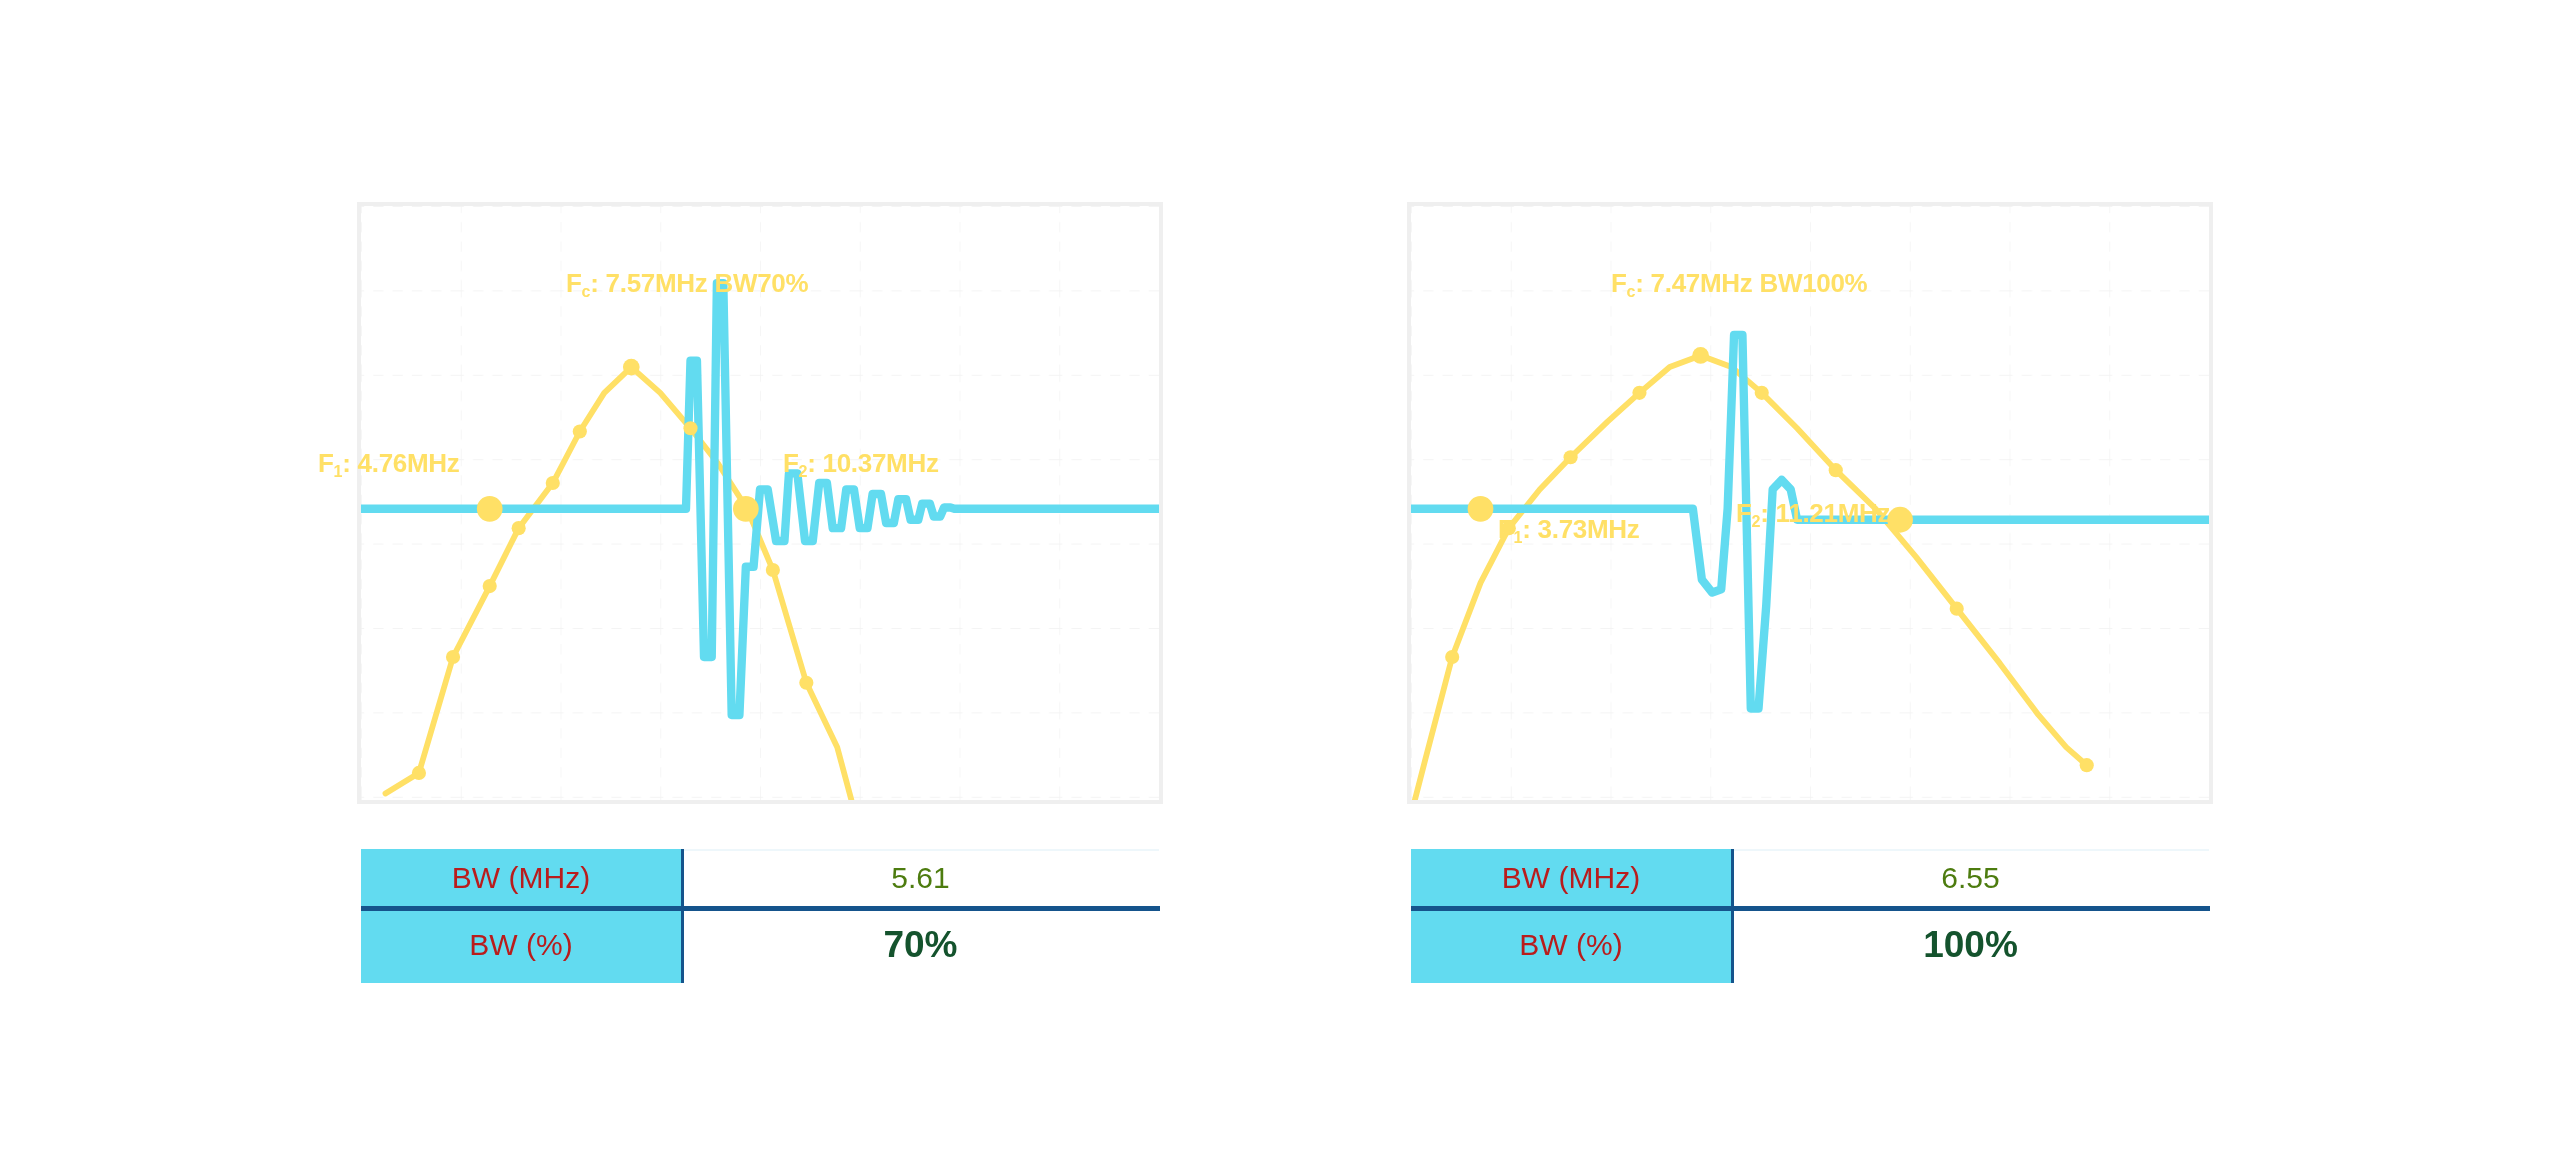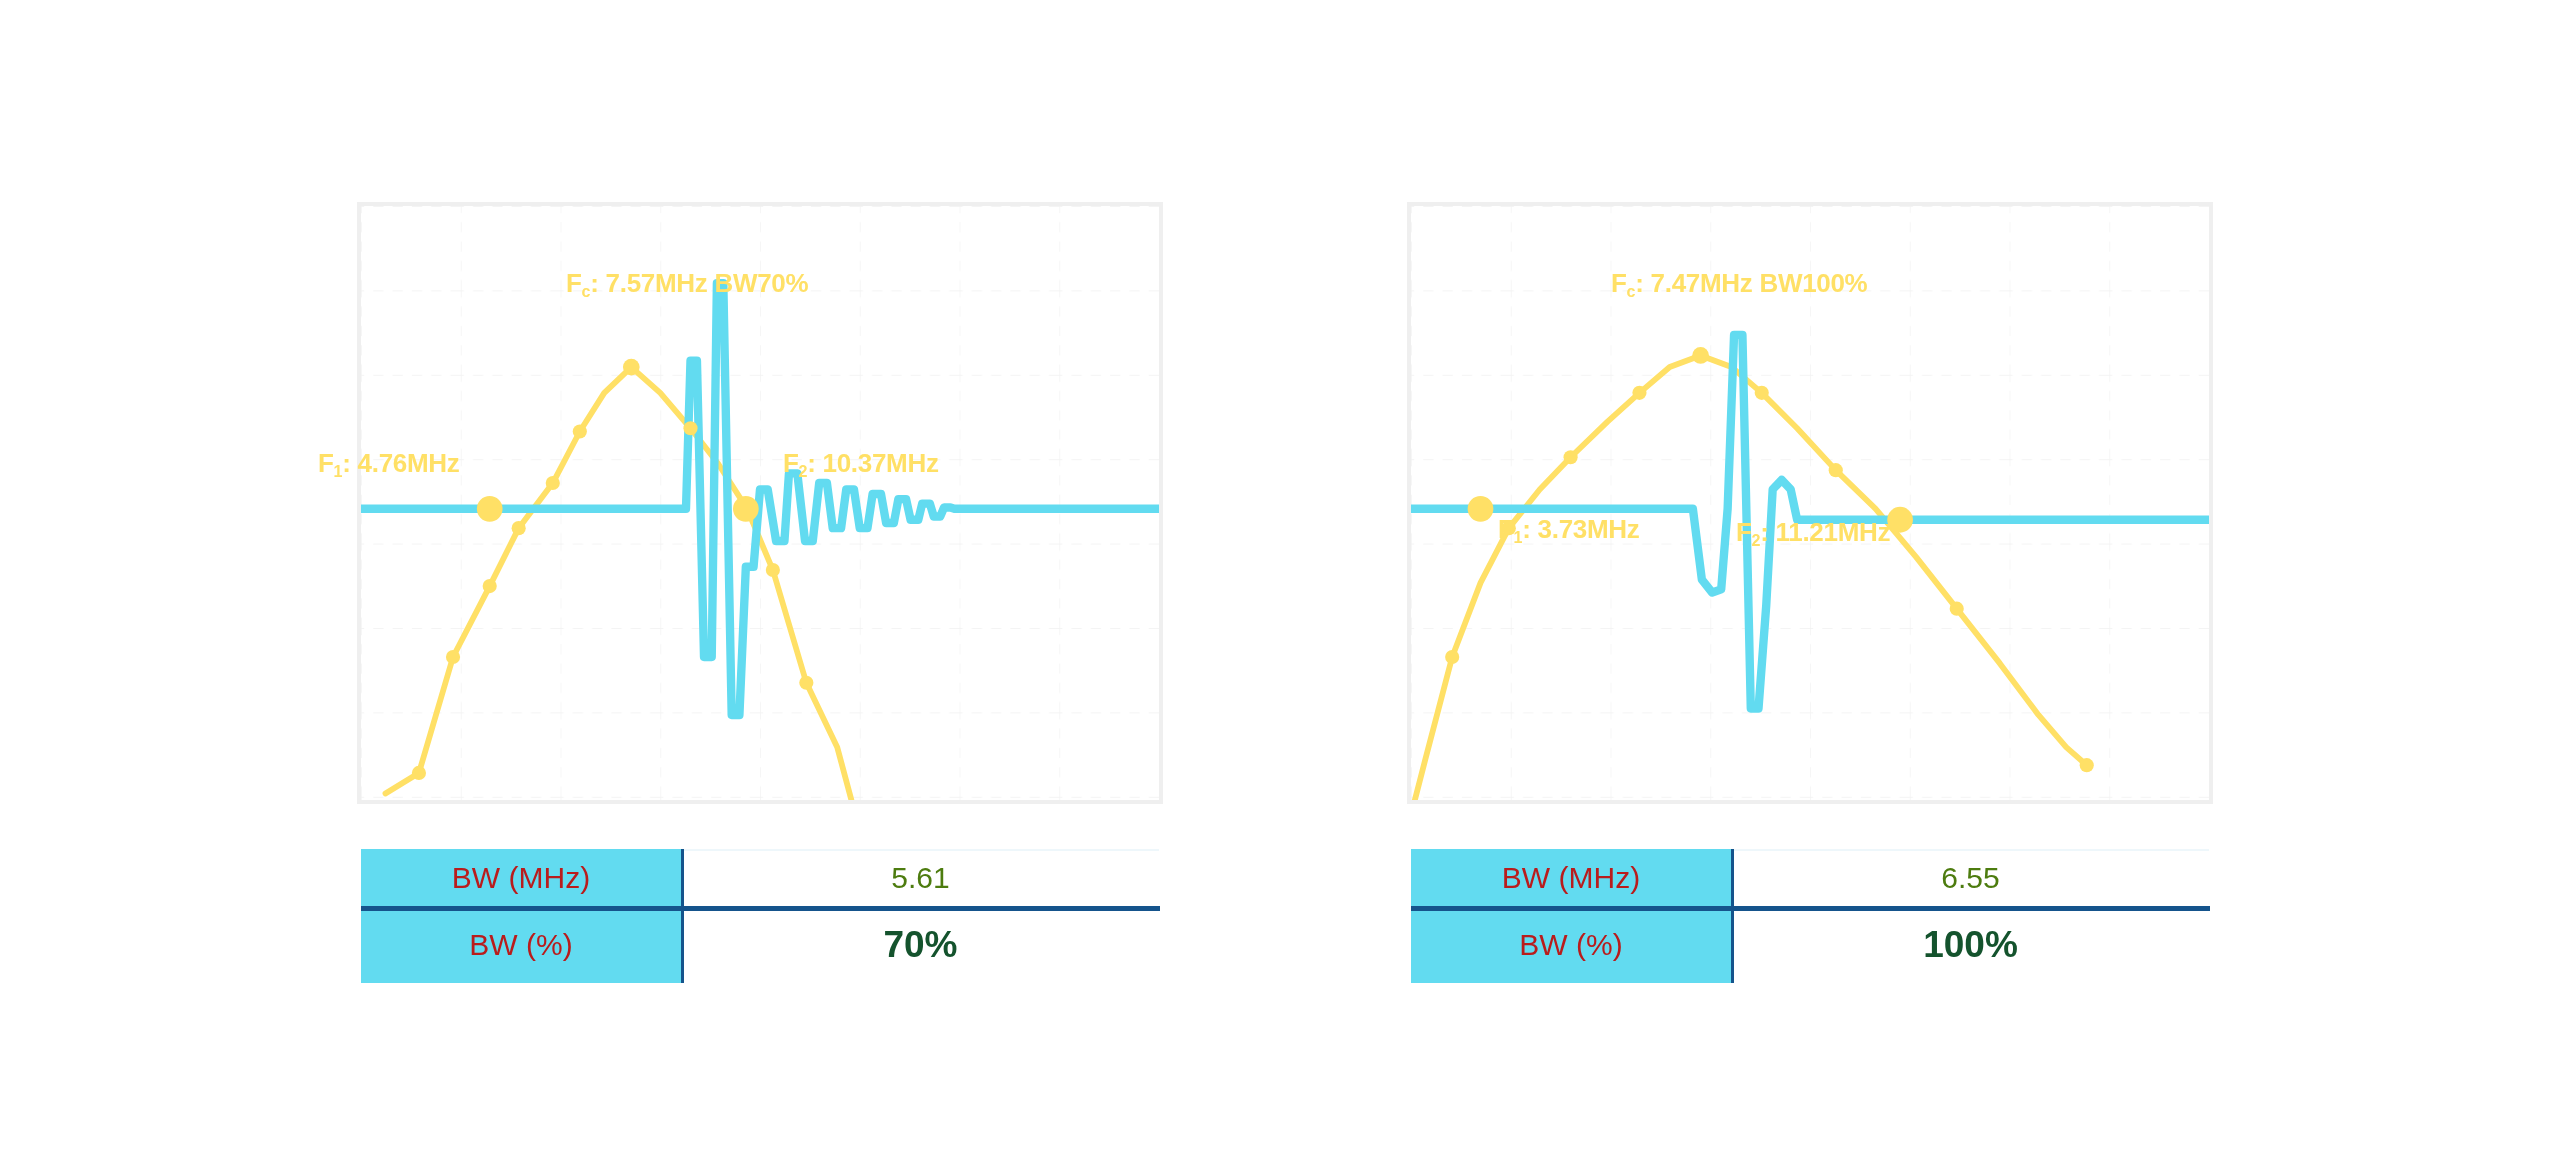--- a/index.html
+++ b/index.html
@@ -132,21 +132,21 @@
       </div>
 
       <div class="lbl" style="left:200px;top:62px;font-size:26px;">
         <span>F</span><sub>c</sub><span>: 7.47MHz BW100%</span>
       </div>
 
       <div class="lbl" style="left:87px;top:308px;font-size:26px;">
         <span>F</span><sub>1</sub><span>: 3.73MHz</span>
       </div>
 
-      <div class="lbl" style="left:325px;top:311px;font-size:26px;">
+      <div class="lbl" style="left:325px;top:292px;font-size:26px;">
         <span>F</span><sub>2</sub><span>: 11.21MHz</span>
       </div>
     </div>
 
     <div class="tbl" style="top:849px;">
       <div class="hline-top"></div>
       <div class="tblrow">
         <div class="cell-h">BW (MHz)</div>
         <div class="cell-v">6.55</div>
       </div>

